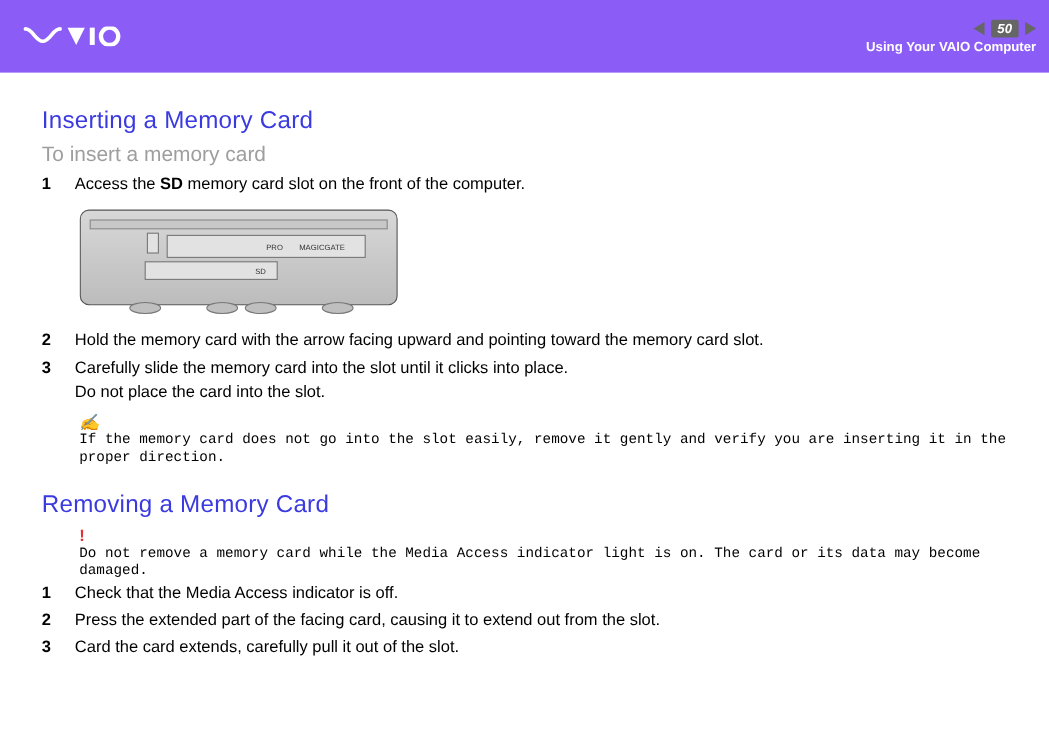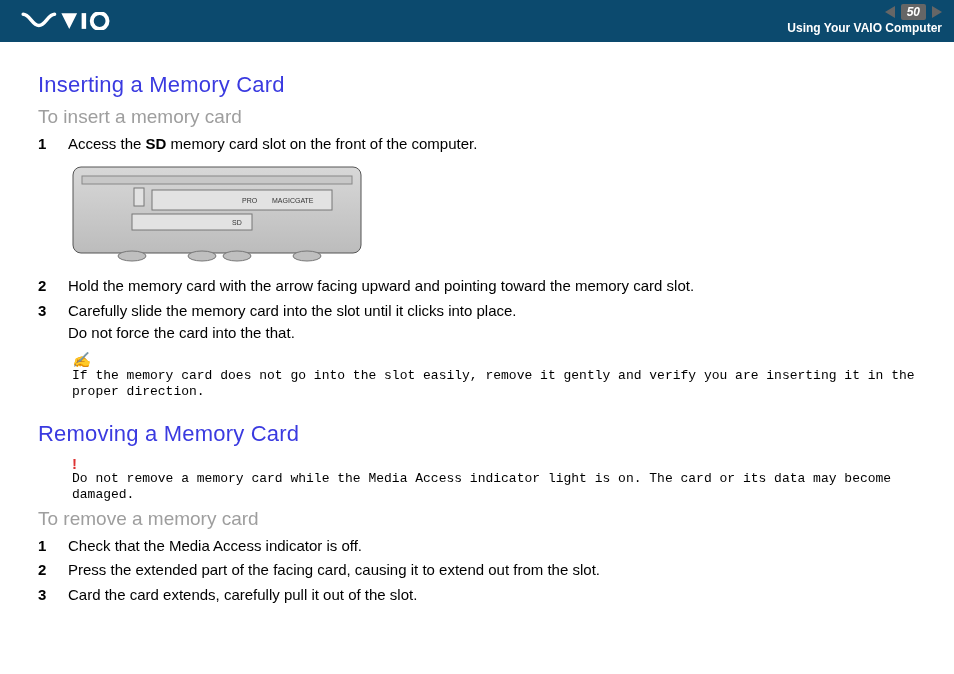--- a/index.html
+++ b/index.html
@@ -1,17 +1,17 @@
 <!DOCTYPE html>
 <html><head>
 <meta charset="utf-8">
 <style>
   html,body{margin:0;padding:0;background:#fff;font-family:Arial,Helvetica,sans-serif;color:#000}
   .page{width:954px;height:674px;position:relative;box-sizing:border-box}
-  .topbar{background:#0c4a6e;height:34px;display:flex;justify-content:space-between;padding:4px 12px;color:#fff}
+  .topbar{background:#8b5cf6;height:34px;display:flex;align-items:center;justify-content:space-between;padding:16px 12px;color:#fff}
   .logo{display:flex;align-items:center}
   .logo svg{height:18px}
   .navcluster{display:flex;align-items:center;gap:6px;text-align:right}
   .pagebox{background:#666;color:#fff;font-weight:bold;font-style:italic;font-size:12px;padding:1px 6px;border-radius:2px}
   .tri{width:0;height:0;border-top:6px solid transparent;border-bottom:6px solid transparent}
   .tri-left{border-right:10px solid #666}
   .tri-right{border-left:10px solid #666}
   .section-label{color:#fff;font-weight:bold;font-size:12px}
   .rightcol{display:flex;flex-direction:column;align-items:flex-end;gap:1px}
   .content{padding:8px 26px 0 38px}
@@ -94,38 +94,37 @@
 
   <div class="steps">
     <div class="step">
       <span class="num">2</span>
       <span class="txt">Hold the memory card with the arrow facing upward and pointing toward the memory card slot.</span>
     </div>
     <div class="step">
       <span class="num">3</span>
       <span class="txt">
         <span>Carefully slide the memory card into the slot until it clicks into place.</span>
-        <span class="sub">Do not force the card into the that.</span>
+        <span class="sub">Do not place the card into the slot.</span>
       </span>
     </div>
   </div>
 
   <div class="note">
     <span class="penicon">✍</span>
     <span class="ntext condensed">If the memory card does not go into the slot easily, remove it gently and verify you are inserting it in the proper direction.</span>
   </div>
 
   <h2>Removing a Memory Card</h2>
 
   <div class="warn">
     <span class="bang">!</span>
     <span class="ntext condensed">Do not remove a memory card while the Media Access indicator light is on. The card or its data may become damaged.</span>
   </div>
 
-  <h3>To remove a memory card</h3>
 
   <div class="steps">
     <div class="step">
       <span class="num">1</span>
       <span class="txt">Check that the Media Access indicator is off.</span>
     </div>
     <div class="step">
       <span class="num">2</span>
       <span class="txt">Press the extended part of the facing card, causing it to extend out from the slot.</span>
     </div>

